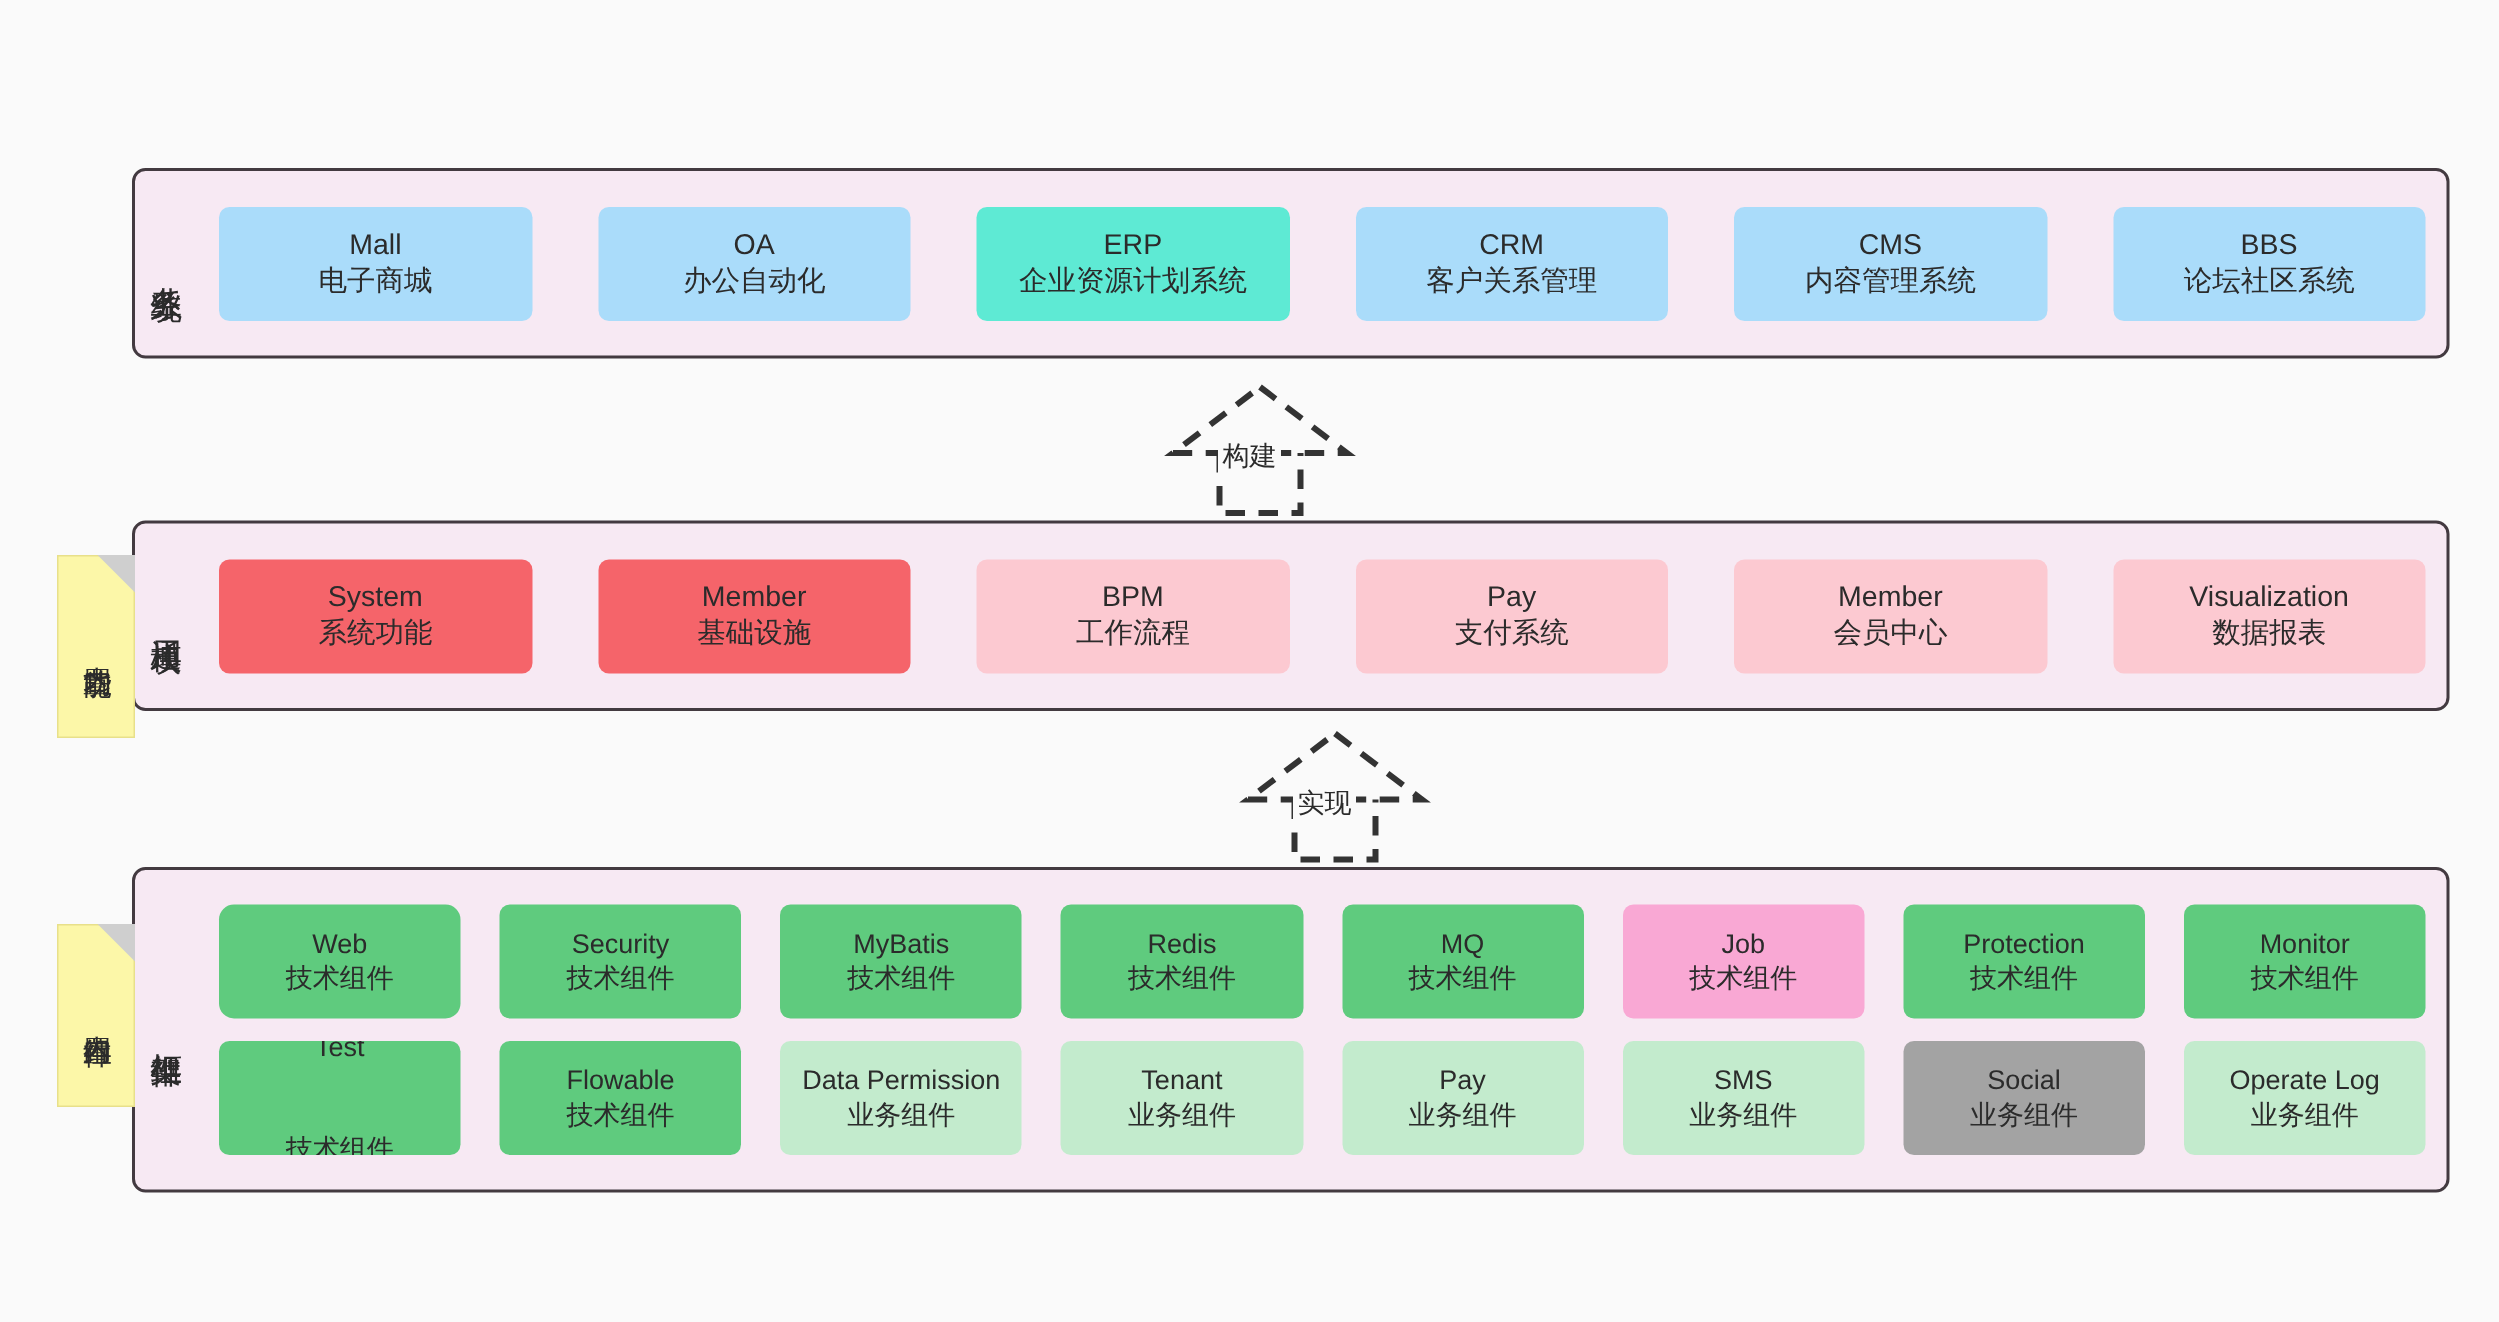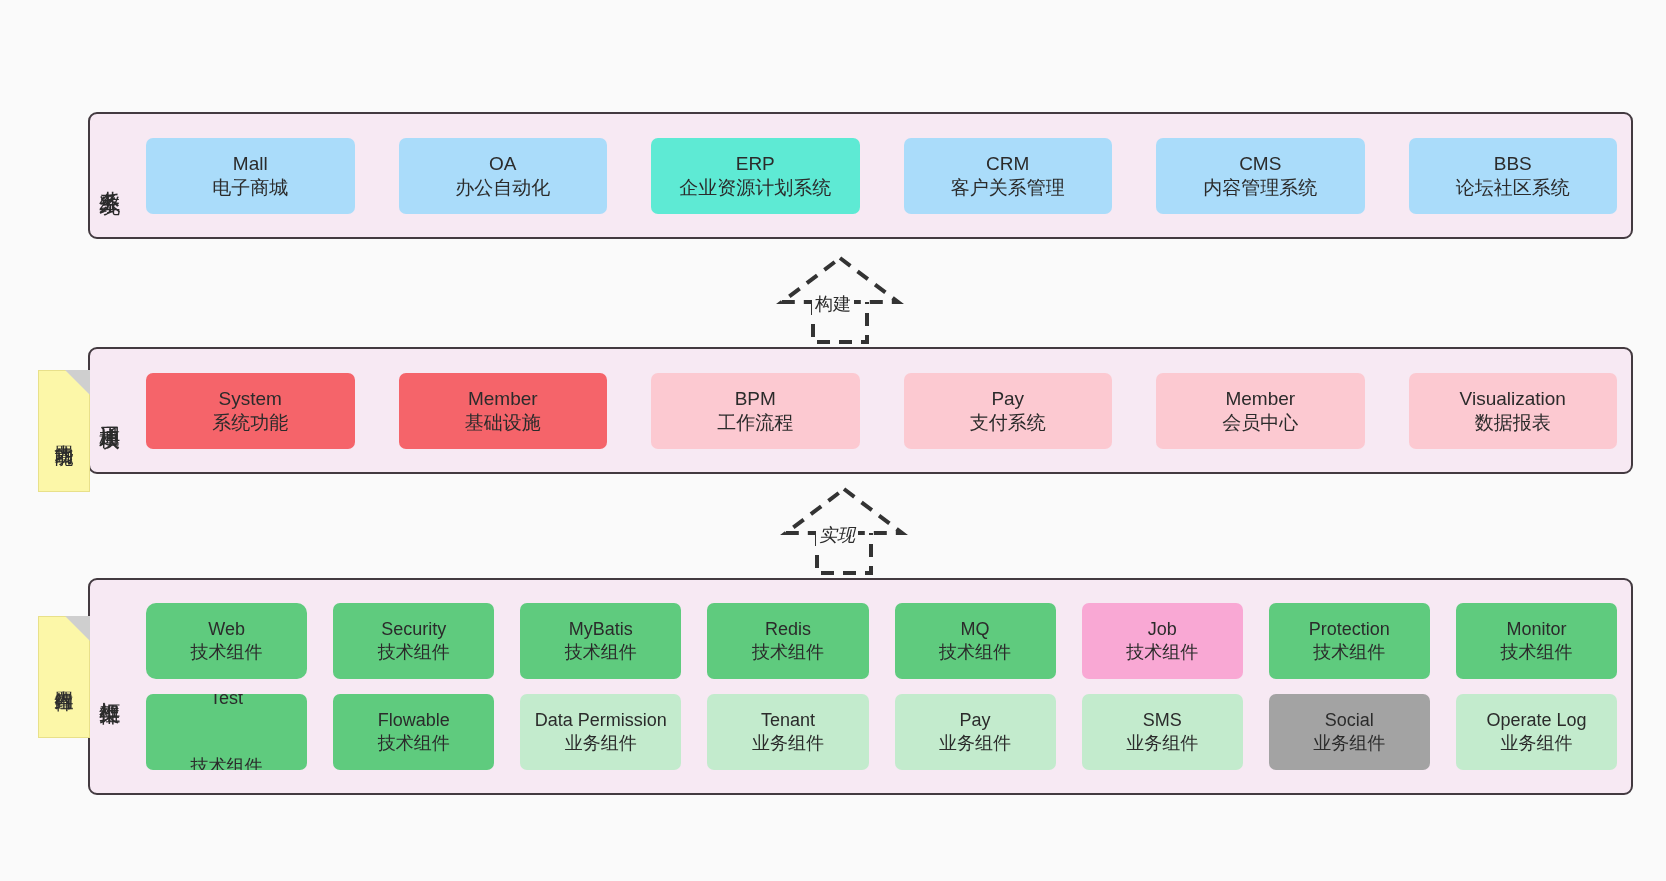--- a/index.html
+++ b/index.html
@@ -161,21 +161,21 @@
     position: absolute;
     font-size: 18px;
     color: #2b2b2b;
     background: #fafafa;
     padding: 0 3px;
     white-space: nowrap;
     user-select: none;
   }
   #arrow-build { left: 752px; top: 256px; width: 176px; height: 88px; }
   #arrow-build .arrow-label { left: 60px; top: 36px; }
-  #arrow-impl { left: 756px; top: 487px; width: 176px; height: 88px; font-style: italic; }
+  #arrow-impl { left: 802px; top: 487px; width: 176px; height: 88px; }
   #arrow-impl .arrow-label { left: 60px; top: 36px; }
 </style>
 </head>
 <body>
 
 <div id="canvas" style="background: rgb(250, 250, 250);">
 
   <div class="layer" id="layer-business" style="background: rgb(247, 233, 243); border-color: rgb(67, 58, 64);">
     <div class="layer-label">业务系统</div>
     <div class="layer-body">

